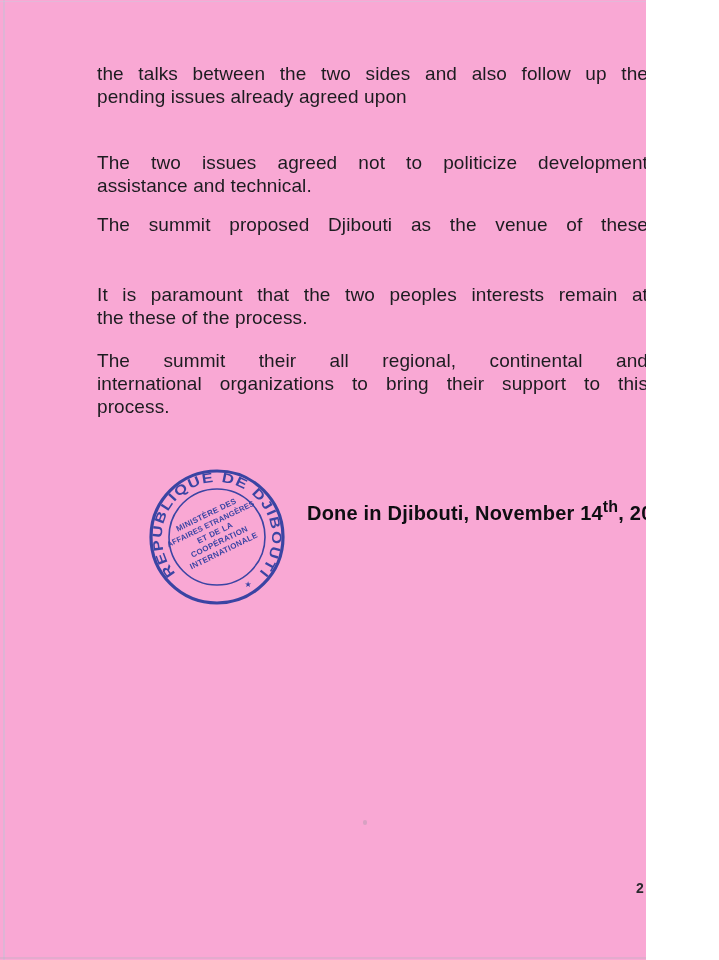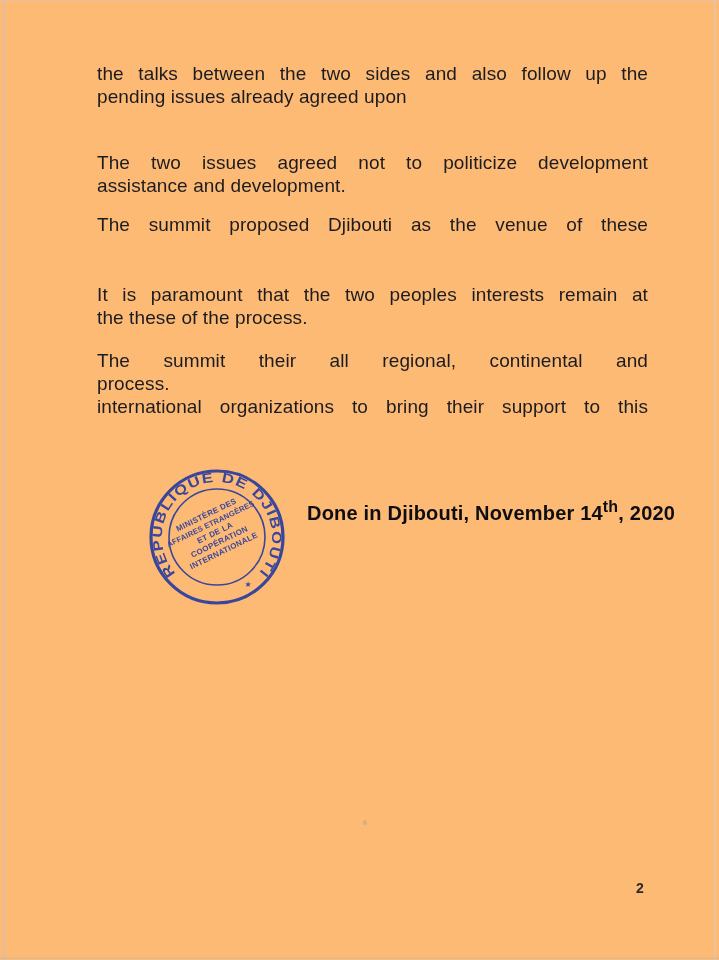--- a/index.html
+++ b/index.html
@@ -3,23 +3,23 @@
 <meta charset="utf-8">
 <style>
   html, body {
     margin: 0;
     padding: 0;
     background: #ffffff;
     font-family: "Liberation Sans", "DejaVu Sans", sans-serif;
   }
   .page {
     position: relative;
-    width: 719px;
+    width: 646px;
     height: 960px;
-    background: #fdba74;
+    background: #f9a8d4;
     overflow: hidden;
   }
   
   .edge { position: absolute; background: transparent; }
   .edge-left   { left: 3px;  top: 0; width: 2px;  height: 960px; background: rgba(188,195,215,0.45); }
   .edge-top    { left: 0;    top: 1px; width: 719px; height: 1px; background: rgba(200,205,222,0.40); }
   .edge-right  { left: 714px; top: 0; width: 2px; height: 960px; background: rgba(205,210,226,0.35); }
   .edge-bottom { left: 0; top: 957px; width: 719px; height: 2px; background: rgba(175,178,190,0.30); }
 
   .textblock {
@@ -103,36 +103,36 @@
   <div class="edge edge-right"></div>
   <div class="edge edge-bottom"></div>
 
   <div class="textblock p1">
     <div class="line just">the talks between the two sides and also follow up the</div>
     <div class="line last">pending issues already agreed upon</div>
   </div>
 
   <div class="textblock p2">
     <div class="line just">The two issues agreed not to politicize development</div>
-    <div class="line last">assistance and development.</div>
+    <div class="line last">assistance and technical.</div>
   </div>
 
   <div class="textblock p3">
     <div class="line just">The summit proposed Djibouti as the venue of these</div>
   </div>
 
   <div class="textblock p4">
     <div class="line just">It is paramount that the two peoples interests remain at</div>
     <div class="line last">the these of the process.</div>
   </div>
 
   <div class="textblock p5">
     <div class="line just">The summit their all regional, continental and</div>
+    <div class="line just">international organizations to bring their support to this</div>
     <div class="line last">process.</div>
-    <div class="line just">international organizations to bring their support to this</div>
   </div>
 
   <div class="stamp">
     <svg width="140" height="140" viewBox="0 0 140 140" xmlns="http://www.w3.org/2000/svg">
       <defs>
         <path id="ringArc" d="M 34.6 112.1 A 55 55 0 1 1 105.4 112.1" fill="none"></path>
       </defs>
       <circle cx="70" cy="70" r="66" fill="none" stroke-width="3.2" stroke="#2c3da0"></circle>
       <circle cx="70" cy="70" r="48" fill="none" stroke-width="1.6" stroke="#2c3da0"></circle>
       <text font-size="13.5" font-weight="bold" letter-spacing="1.2" font-family="Liberation Sans, DejaVu Sans, sans-serif" fill="#2c3da0">

